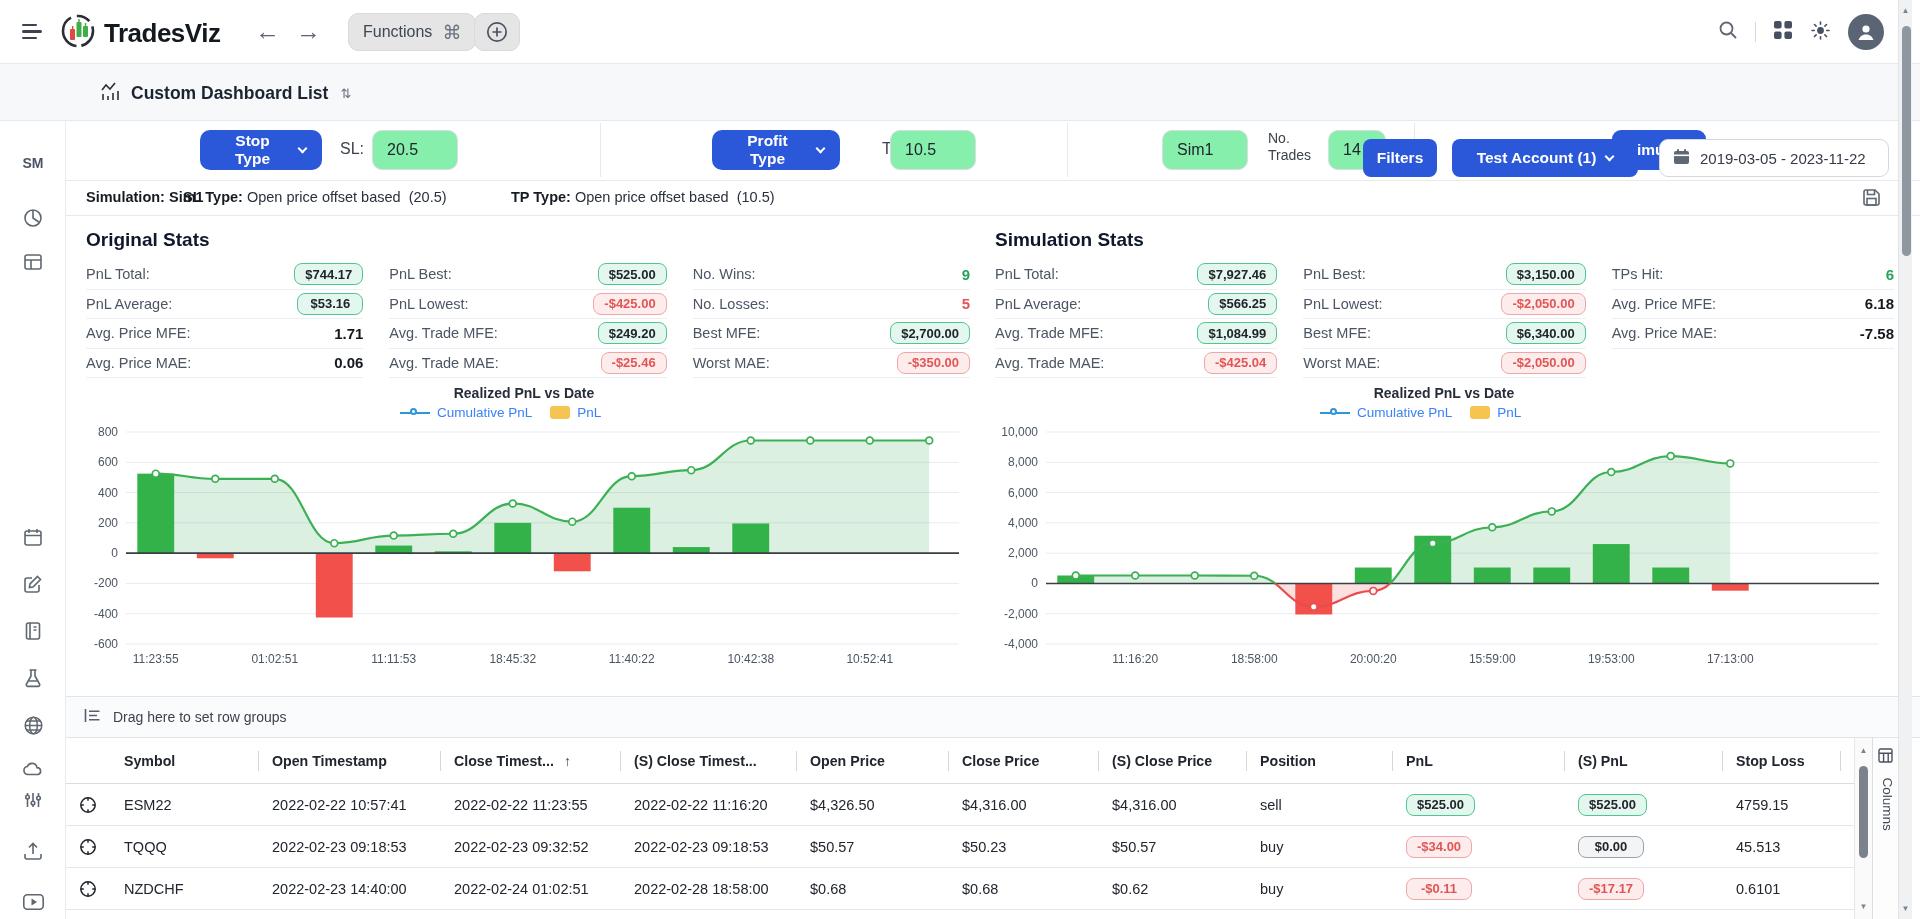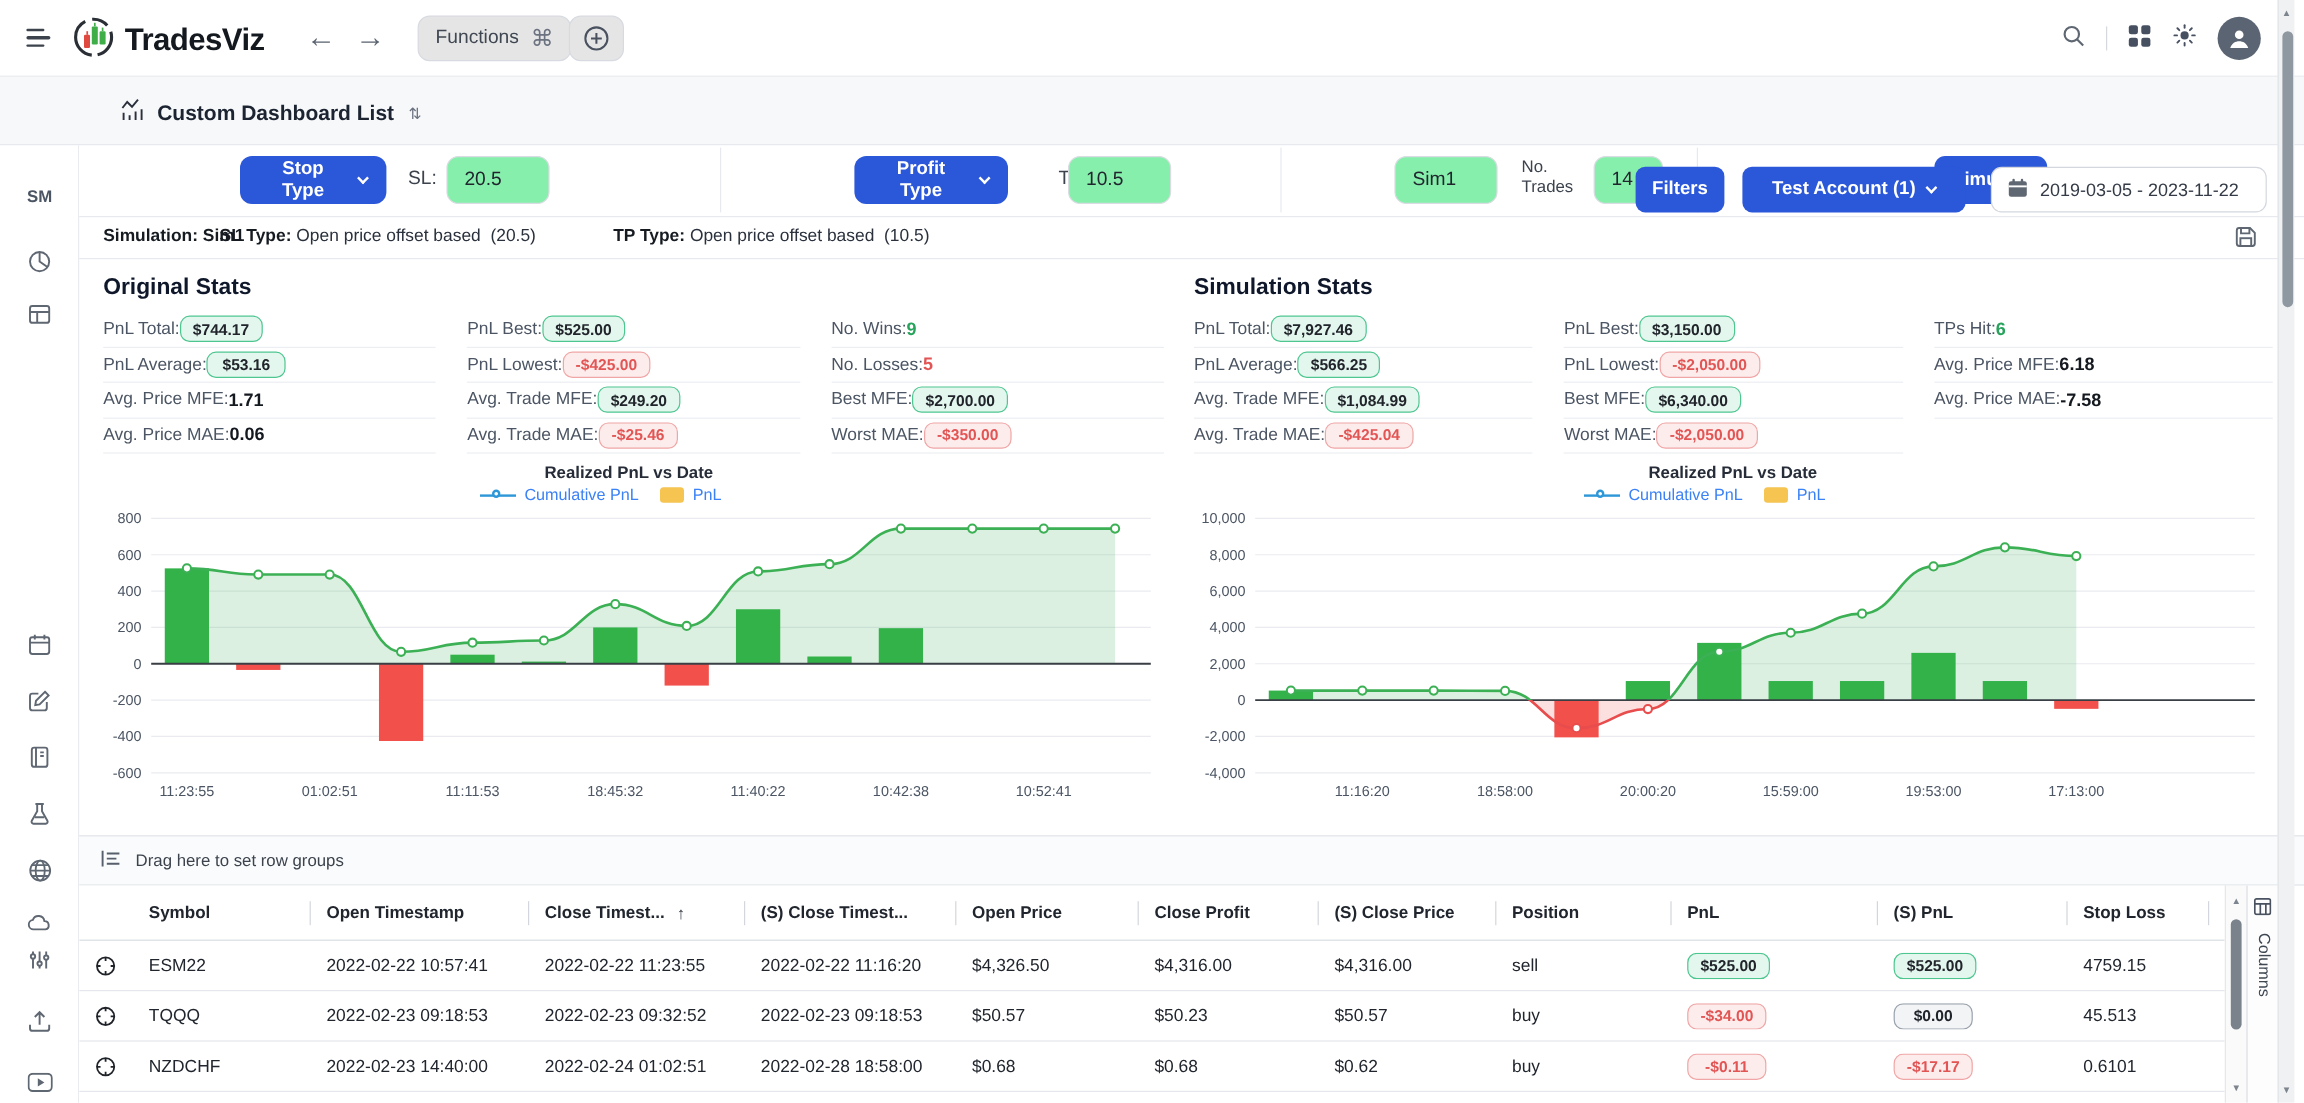--- a/index.html
+++ b/index.html
@@ -61,21 +61,21 @@
 
   
   .inforow{position:absolute;left:66px;top:181px;width:1854px;height:35px;border-bottom:1px solid #e7e9ee;
            font-size:14.5px;color:#2a313c;}
   .inforow b{color:#161b22;}
   .inforow .seg{position:absolute;top:8px;white-space:pre;}
 
   
   .panel-title{position:absolute;font-size:19px;font-weight:700;color:#0f172a;}
   .stats-grid{position:absolute;display:grid;grid-template-columns:1fr 1fr 1fr;column-gap:26px;}
-  .stat-cell{display:flex;align-items:center;height:29.5px;
+  .stat-cell{display:flex;justify-content:space-between;align-items:center;height:29.5px;
              border-bottom:1px solid #eceef2;}
   .s-label{font-size:14.5px;color:#4b5563;}
   .badge{display:inline-block;min-width:66px;text-align:center;padding:2.5px 10px;border-radius:8px;
          font-size:13px;font-weight:700;}
   .badge.pos{background:#e4f7ee;border:1.5px solid #4ec690;color:#21252b;}
   .badge.neg{background:#fdecec;border:1.5px solid #f0a6a6;color:#e25555;}
   .badge.neutral{background:#f3f4f6;border:1.5px solid #99a1ac;color:#21252b;}
   .plain{font-size:15px;font-weight:700;color:#14181f;}
   .ptext{font-size:15px;font-weight:700;color:#27a35b;}
   .ntext{font-size:15px;font-weight:700;color:#e25555;}
@@ -606,21 +606,21 @@
         <span>Close Timest...</span>
         <span class="sort-arrow">↑</span>
       </div>
       <div class="th" style="width: 176px;">
         <span>(S) Close Timest...</span>
       </div>
       <div class="th" style="width: 152px;">
         <span>Open Price</span>
       </div>
       <div class="th" style="width: 150px;">
-        <span>Close Profit</span>
+        <span>Close Price</span>
       </div>
       <div class="th" style="width: 148px;">
         <span>(S) Close Price</span>
       </div>
       <div class="th" style="width: 146px; text-align: center;">
         <span>Position</span>
       </div>
       <div class="th" style="width: 172px;">
         <span>PnL</span>
       </div>

